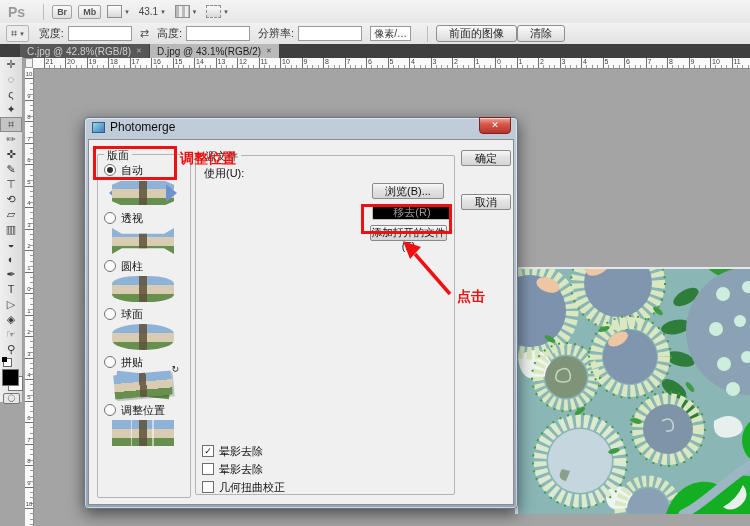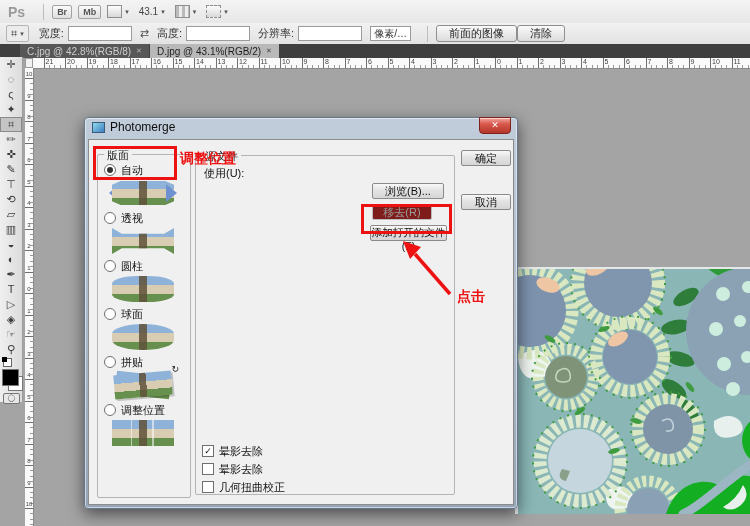--- a/index.html
+++ b/index.html
@@ -82,21 +82,21 @@
   .t5 .scene{background:linear-gradient(90deg,transparent 0 31%,rgba(255,255,255,.55) 31% 33%,transparent 33% 65%,rgba(255,255,255,.55) 65% 67%,transparent 67%),linear-gradient(90deg,rgba(0,0,0,0) 44%,rgba(96,82,58,.85) 44% 56%,rgba(0,0,0,0) 56%),linear-gradient(180deg,#8fb2d8 0 36%,#d8cdb2 36% 70%,#67904f 70% 100%);}
   .srcgrp{left:106px;top:15px;width:258px;height:338px;}
   .uselabel{position:absolute;left:8px;top:10px;}
   .dropdown{position:absolute;left:39px;top:6px;width:131px;height:16px;border:1px solid #7c7c7c;background:#fff;display:flex;align-items:center;box-sizing:border-box;}
   .dropdown span:first-child{padding-left:4px;flex:1;}
   .ddcaret{width:13px;text-align:center;font-size:7px;color:#444;background:linear-gradient(#f4f4f4,#d8d8d8);border-left:1px solid #aaa;align-self:stretch;line-height:14px;}
   .filelist{position:absolute;left:39px;top:28px;width:133px;height:252px;background:#fff;border:1px solid #7c7c7c;box-sizing:border-box;padding:3px 0;overflow:hidden;}
   .file-item{font-size:11px;line-height:13px;padding-left:6px;color:#111;}
   .dbtn{position:absolute;font-family:inherit;font-size:11px;color:#111;background:linear-gradient(#f8f8f8,#e3e3e3 45%,#d6d6d6);border:1px solid #8a8a8a;border-radius:2px;padding:0;}
   .browse{left:176px;top:27px;width:72px;height:16px;}
-  .remove{left:176px;top:48px;width:60px;height:16px;color:#9b9b9b;background:#7f1d1d;border-color:#bdbdbd;}
+  .remove{left:176px;top:48px;width:80px;height:16px;color:#9b9b9b;background:#000000;border-color:#bdbdbd;}
   .addopen{left:174px;top:69px;width:77px;height:16px;font-size:10.5px;}
   .cbs{position:absolute;left:6px;top:286px;}
   .cb-row{display:flex;align-items:center;gap:5px;height:18px;}
   .cb{width:10px;height:10px;border:1px solid #6f6f6f;background:#fff;font-size:9px;line-height:10px;text-align:center;color:#111;flex:none;}
   .ok{left:372px;top:10px;width:50px;height:16px;}
   .cancel{left:372px;top:30px;width:50px;height:16px;margin-top:24px;}
   
   .redbox{position:absolute;border:3px solid #ed1111;z-index:30;}
   .box1{left:4px;top:6px;width:78px;height:28px;}
   .box2{left:272px;top:64px;width:85px;height:24px;}

